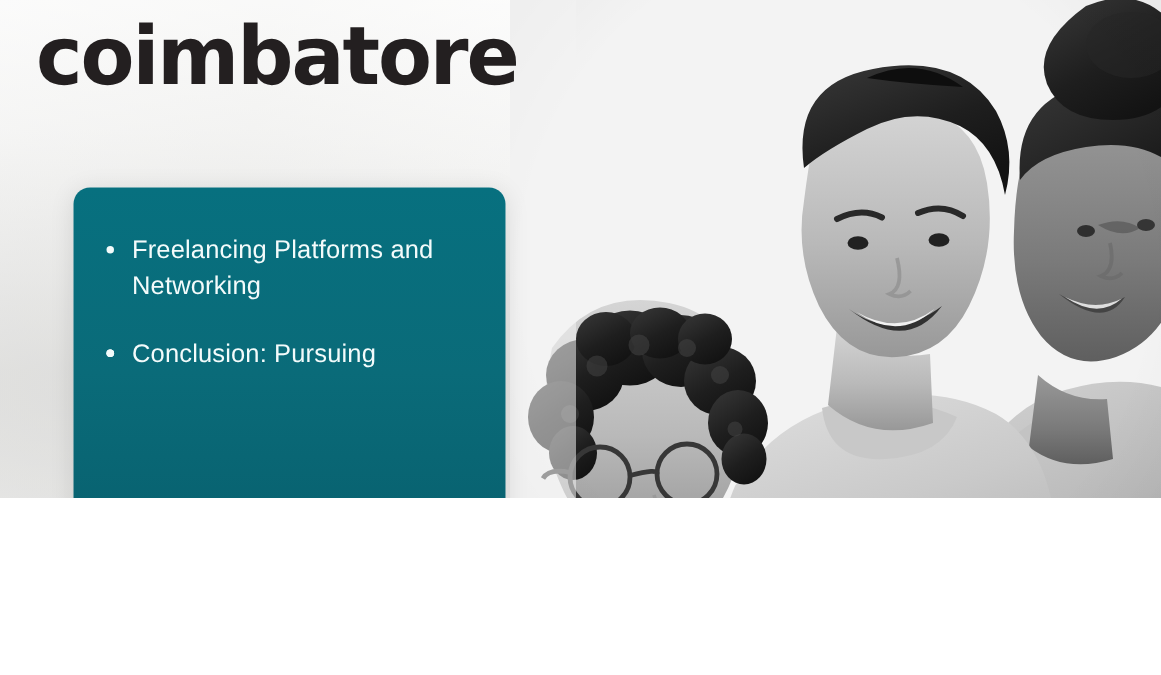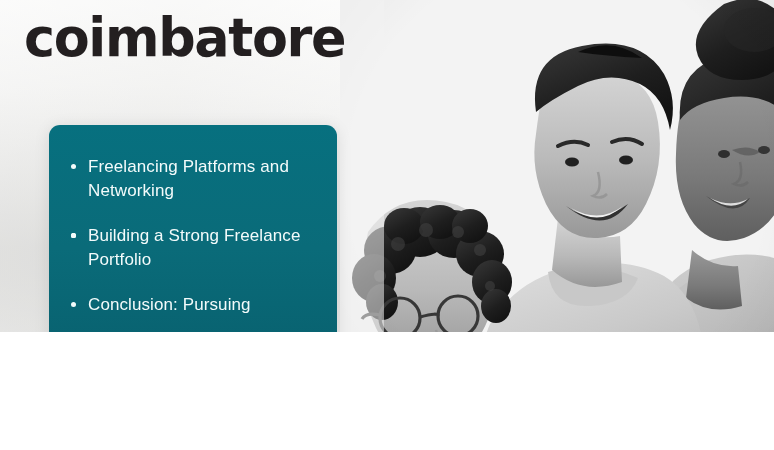--- a/index.html
+++ b/index.html
@@ -261,22 +261,18 @@
         <span>Freelancing Platforms and Networking</span>
       </li>
       <li class="bullet-item">
         <span class="bullet-dot"></span>
       </li>
       <li class="bullet-item">
         <span class="bullet-dot"></span>
       </li>
       <li class="bullet-item">
         <span class="bullet-dot"></span>
-        <span>Building a Strong Freelance Portfolio</span>
-      </li>
-      <li class="bullet-item">
-        <span class="bullet-dot"></span>
         <span>Conclusion: Pursuing</span>
       </li>
     </ul>
   </div>
 
 </div>
 
 </body></html>

